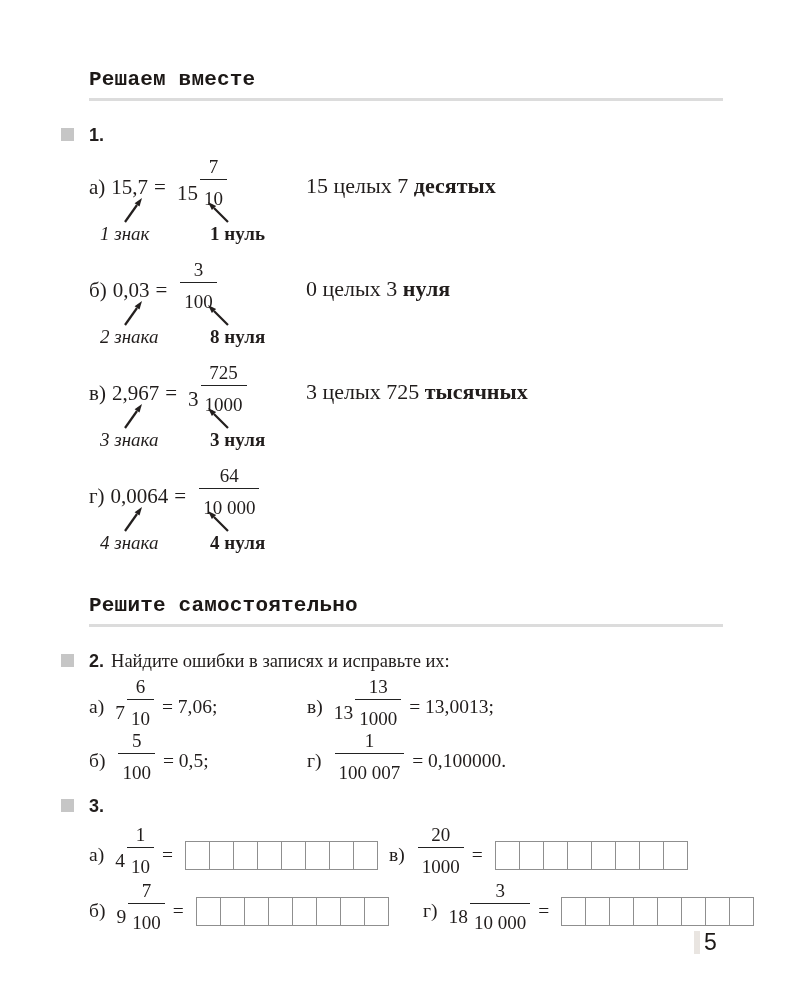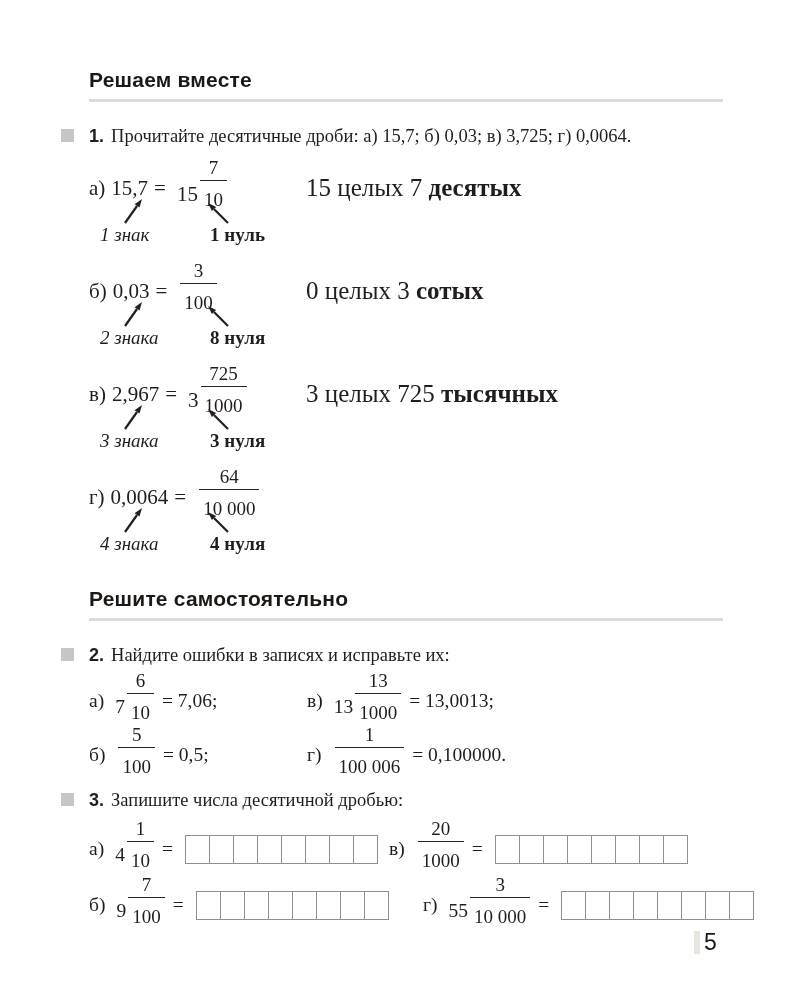--- a/index.html
+++ b/index.html
@@ -1,21 +1,21 @@
 <!DOCTYPE html>
 <html><head>
 <meta charset="utf-8">
 <style>
   html,body{margin:0;padding:0;background:#ffffff;}
   .page{position:relative;width:786px;height:1000px;background:#ffffff;overflow:hidden;
         color:#211d1c;font-family:"Liberation Serif","DejaVu Serif",serif;}
   .content{position:absolute;left:89px;top:68px;width:634px;}
 
   
-  .sec-title{font-family:Liberation Sans, sans-serif;font-weight:bold;
+  .sec-title{font-family:Liberation Mono, monospace;font-weight:bold;
              font-size:21px;letter-spacing:.2px;color:#1c1816;}
   .sec-rule{height:3px;background:#dcdcdc;margin-top:7px;}
 
   
   .exercise-head{position:relative;display:flex;align-items:baseline;margin-top:24px;}
   .bullet{position:absolute;left:-28px;top:3px;width:13px;height:13px;background:#c6c6c6;}
   .ex-num{font-family:"Liberation Sans","DejaVu Sans",sans-serif;font-weight:bold;
           font-size:18px;margin-right:7px;}
   .ex-text{font-size:18.5px;}
 
@@ -25,21 +25,21 @@
   .eq{margin:0 6px;}
   .whole{margin-left:5px;margin-top:12px;}
   .frac{display:inline-flex;flex-direction:column;align-items:center;
         font-size:19px;line-height:1.18;margin:0 2px;}
   .frac .num{padding:0 4px;}
   .frac .den{border-top:1.7px solid #222;padding:8px 4px;white-space:nowrap;}
 
   
   .example{position:relative;height:100px;margin-top:3px;}
   .example.first{margin-top:13px;}
-  .reading{position:absolute;left:217px;top:14px;font-size:25px;white-space:nowrap;}
+  .reading{position:absolute;left:217px;top:14px;font-size:22px;white-space:nowrap;}
   .reading b{font-weight:bold;}
   .annot{position:absolute;left:0;top:64px;width:100%;font-size:19px;}
   .annot .digits{position:absolute;left:11px;white-space:nowrap;font-style:italic;}
   .annot .zeros{position:absolute;left:121px;font-weight:bold;white-space:nowrap;}
   .arrow{position:absolute;}
   .arrow-digits{left:33px;top:36px;}
   .arrow-zeros{left:116px;top:40px;}
 
   
   .ex2-row{display:grid;grid-template-columns:218px 1fr;margin-top:4px;}
@@ -66,21 +66,20 @@
 
 <div class="page">
   <div class="content">
 
     <div class="sec-title">Решаем вместе</div>
     <div class="sec-rule"></div>
 
     <div class="exercise-head">
       <span class="bullet"></span>
       <span class="ex-num">1.</span>
-      <span class="ex-text">Прочитайте десятичные дроби: а) 15,7; б) 0,03; в) 3,725; г) 0,0064.</span>
     </div>
 
     <div class="example first">
       <div class="math-line">
         <span class="lbl">а)</span>
         <span class="dec">15,7</span>
         <span class="eq">=</span>
         <span class="whole">15</span>
         <span class="frac">
             <span class="num">7</span>
@@ -111,21 +110,21 @@
         <span class="dec">0,03</span>
         <span class="eq">=</span>
         <span class="whole"></span>
         <span class="frac">
             <span class="num">3</span>
             <span class="den">100</span>
           </span>
       </div>
       <div class="reading">
         <span>0 целых 3</span>
-        <b>сотых</b>
+        <b>нуля</b>
       </div>
       <svg class="arrow arrow-digits" width="26" height="30" viewBox="0 0 26 30">
           <line x1="3" y1="27" x2="15" y2="10" stroke="#231f1e" stroke-width="2.2"></line>
           <polygon points="20,3 17.5,11.6 12.6,8.2" fill="#231f1e"></polygon>
         </svg>
       <svg class="arrow arrow-zeros" width="26" height="26" viewBox="0 0 26 26">
           <line x1="23" y1="23" x2="9" y2="9" stroke="#231f1e" stroke-width="2.2"></line>
           <polygon points="3,3 11.1,6.9 6.9,11.1" fill="#231f1e"></polygon>
         </svg>
       <div class="annot">
@@ -181,21 +180,21 @@
       <svg class="arrow arrow-zeros" width="26" height="26" viewBox="0 0 26 26">
           <line x1="23" y1="23" x2="9" y2="9" stroke="#231f1e" stroke-width="2.2"></line>
           <polygon points="3,3 11.1,6.9 6.9,11.1" fill="#231f1e"></polygon>
         </svg>
       <div class="annot">
         <span class="digits">4 знака</span>
         <span class="zeros">4 нуля</span>
       </div>
     </div>
 
-    <div class="sec-title" style="margin-top:18px;">Решите самостоятельно</div>
+    <div class="sec-title" style="margin-top:26px;">Решите самостоятельно</div>
     <div class="sec-rule"></div>
 
     <div class="exercise-head">
       <span class="bullet"></span>
       <span class="ex-num">2.</span>
       <span class="ex-text">Найдите ошибки в записях и исправьте их:</span>
     </div>
 
     <div class="ex2-row firstrow">
       <div class="ex2-item">
@@ -226,30 +225,29 @@
             <span class="num">5</span>
             <span class="den">100</span>
           </span>
         <span class="eq">= 0,5;</span>
       </div>
       <div class="ex2-item">
         <span class="lbl">г)</span>
         <span class="whole"></span>
         <span class="frac">
             <span class="num">1</span>
-            <span class="den">100 006</span>
+            <span class="den">100 007</span>
           </span>
         <span class="eq">= 0,100000.</span>
       </div>
     </div>
 
     <div class="exercise-head" style="margin-top:10px;">
       <span class="bullet"></span>
       <span class="ex-num">3.</span>
-      <span class="ex-text">Запишите числа десятичной дробью:</span>
     </div>
 
     <div class="ex3-row cols-a firstrow">
       <div class="ex3-item">
         <span class="lbl">а)</span>
         <span class="whole">4</span>
         <span class="frac">
             <span class="num">1</span>
             <span class="den">10</span>
           </span>
@@ -301,21 +299,21 @@
             <span class="cell"></span>
             <span class="cell"></span>
             <span class="cell"></span>
             <span class="cell"></span>
             <span class="cell"></span>
             <span class="cell"></span>
           </span>
       </div>
       <div class="ex3-item">
         <span class="lbl">г)</span>
-        <span class="whole">55</span>
+        <span class="whole">18</span>
         <span class="frac">
             <span class="num">3</span>
             <span class="den">10 000</span>
           </span>
         <span class="eq">=</span>
         <span class="agrid">
             <span class="cell"></span>
             <span class="cell"></span>
             <span class="cell"></span>
             <span class="cell"></span>

